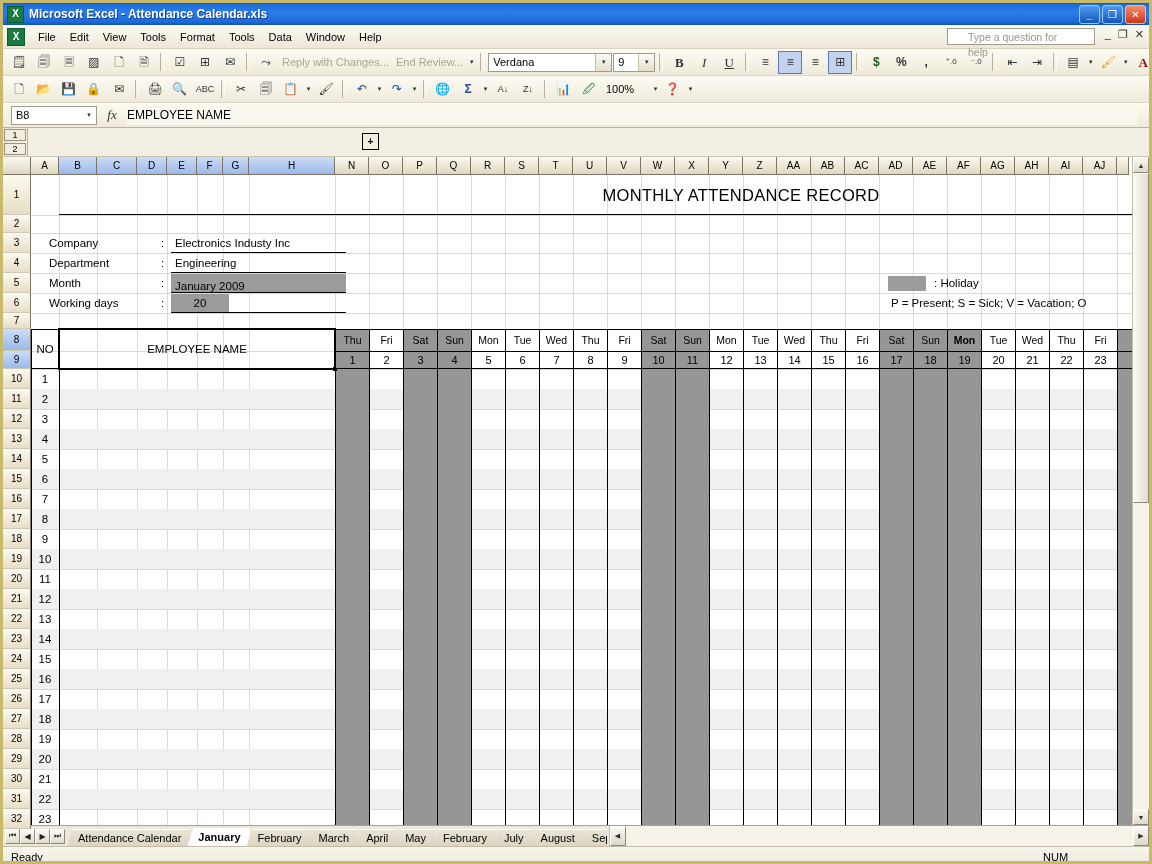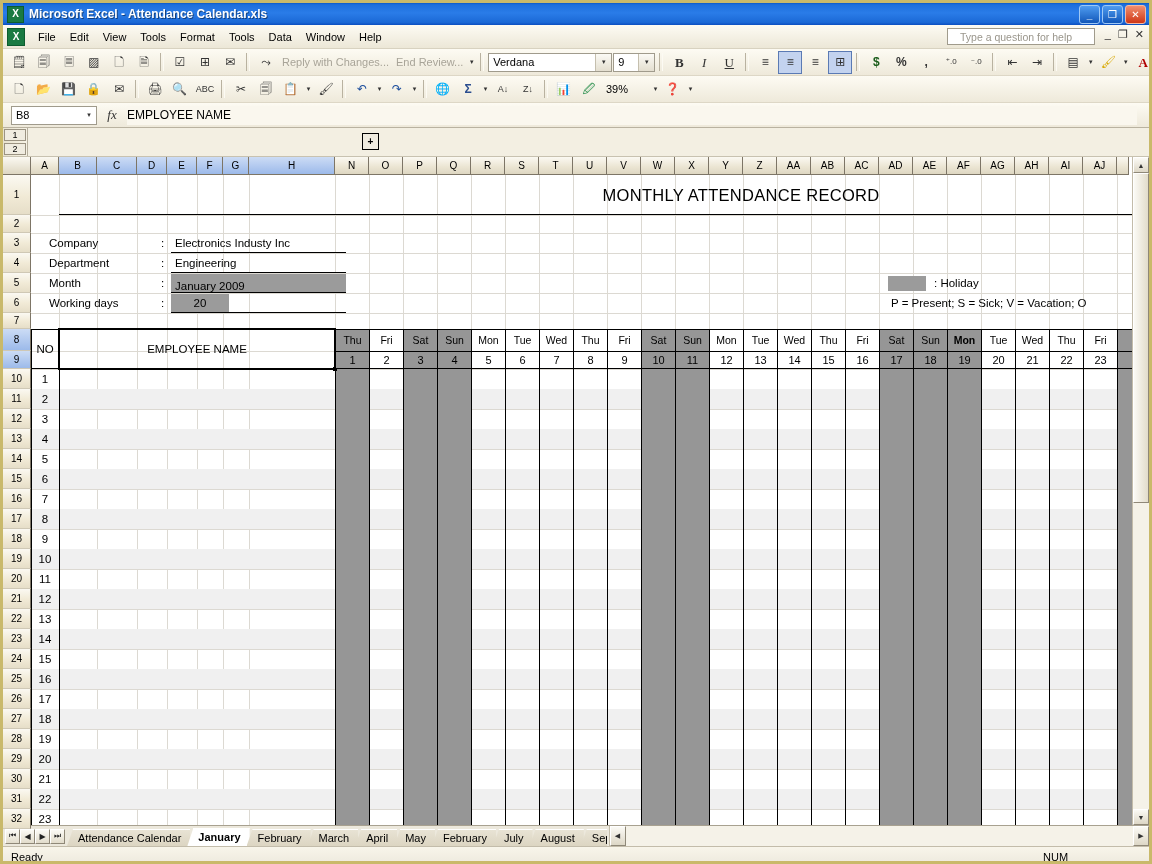--- a/index.html
+++ b/index.html
@@ -63,21 +63,21 @@
     background:#1a7a42;border:1px solid #0d5c2f;color:#fff;
     font-size:10px;font-weight:bold;
     display:flex;align-items:center;justify-content:center;line-height:1;
   }
   .menu-item{padding:3px 7px;font-size:11px;color:#000;cursor:default;}
   .askbox{
     position:absolute;right:54px;top:3px;
     width:148px;height:17px;
     border:1px solid #a09b8c;background:#fff;
     font-size:10.5px;color:#9a968c;
-    padding:1px 12px;box-sizing:border-box;line-height:15px;
+    padding:1px 20px;box-sizing:border-box;line-height:15px;
   }
   .mdibtns{position:absolute;right:5px;top:4px;display:flex;gap:7px;color:#333;font-size:11px;}
   .mdibtn{cursor:default;line-height:1;}
 
   
   .toolbar{
     height:26px;display:flex;align-items:center;
     background:linear-gradient(to bottom,#fdfbf3,#eee9da);
     border-bottom:1px solid #ddd7c6;
     padding-left:4px;gap:1px;
@@ -411,21 +411,21 @@
     <div class="tb-sep"></div>
     <div class="tb-btn" style="color:#2a6fc0;">🌐</div>
     <div class="tb-btn" style="font-weight:bold;color:#2a4d8f;">Σ</div>
     <div class="tb-dd">▾</div>
     <div class="tb-btn" style="font-size:9px;">A↓</div>
     <div class="tb-btn" style="font-size:9px;">Z↓</div>
     <div class="tb-sep"></div>
     <div class="tb-btn" style="color:#b03030;">📊</div>
     <div class="tb-btn" style="color:#2a8f4d;">🖉</div>
     <div class="tb-combo tb-pct" style="border:none;background:transparent;">
-      <span>39%</span>
+      <span>100%</span>
     </div>
     <div class="tb-dd">▾</div>
     <div class="tb-btn">❓</div>
     <div class="tb-dd">▾</div>
   </div>
 
   <div class="fbar">
     <div class="namebox">
       <span>B8</span>
       <span class="arr">▾</span>

